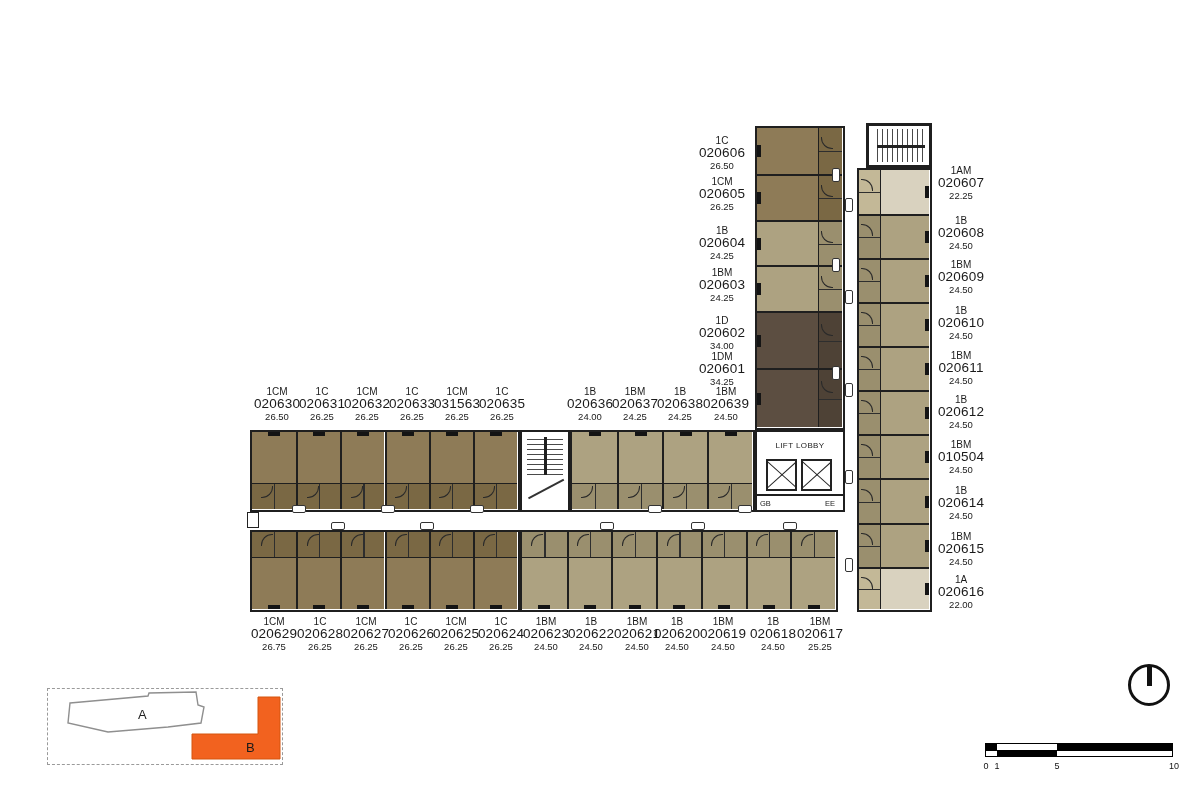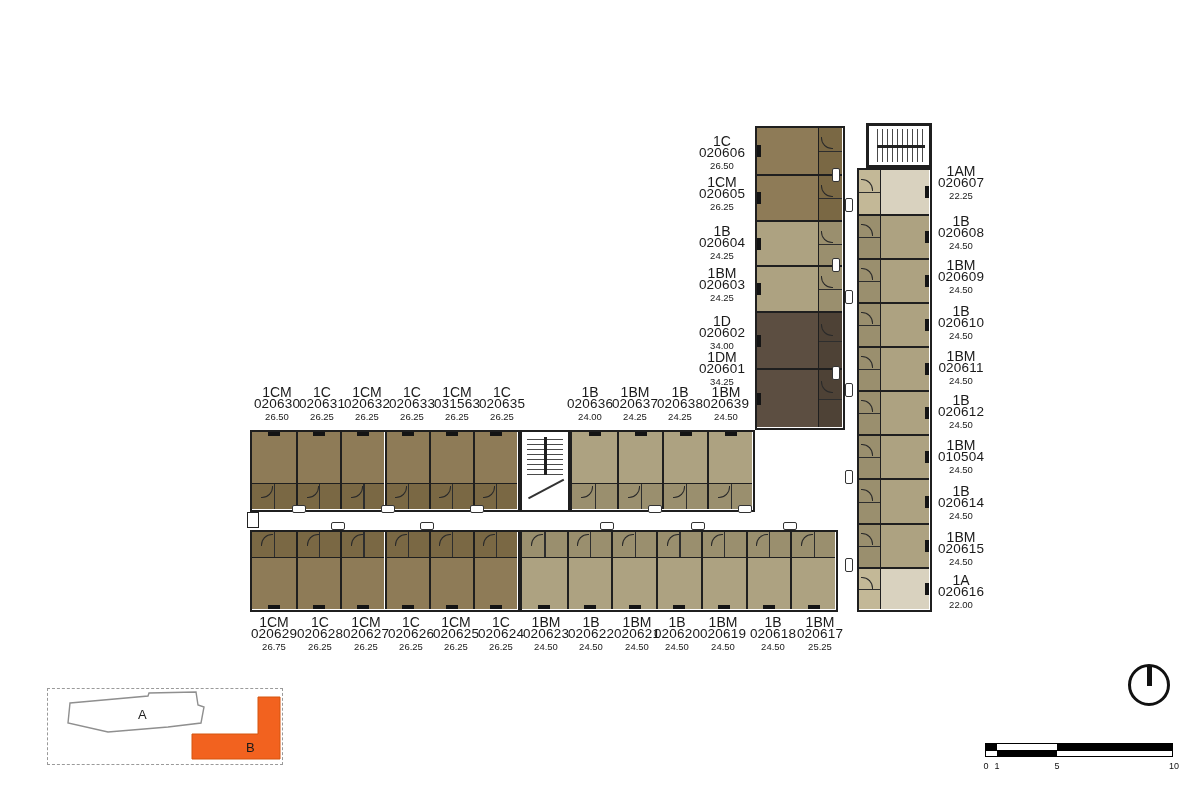--- a/index.html
+++ b/index.html
@@ -8,21 +8,21 @@
   #plan{position:absolute;left:0;top:0;width:100%;height:100%;}
   .blk{position:absolute;box-sizing:border-box;border:2.5px solid #1f1f1f;}
   .cell{position:absolute;box-sizing:border-box;}
   .pod{position:absolute;box-sizing:border-box;}
   .podline{position:absolute;background:#2e2e2e;}
   .arc{position:absolute;width:11px;height:11px;border-left:1.2px solid #2a2a2a;
        border-bottom:1.2px solid #2a2a2a;border-bottom-left-radius:11px;}
   .mark{position:absolute;background:#141414;}
   .vent{position:absolute;background:#fff;border:1.3px solid #333;border-radius:2px;box-sizing:border-box;}
   .ulabel{position:absolute;transform:translate(-50%,-50%);text-align:center;white-space:nowrap;}
-  .ut{font-size:14px;line-height:10px;}
+  .ut{font-size:10px;line-height:10px;}
   .un{font-size:13.5px;line-height:14px;letter-spacing:.2px;}
   .ua{font-size:9.5px;line-height:11px;}
   
   .stair{position:absolute;box-sizing:border-box;background:#fff;border:2.5px solid #1f1f1f;}
   .stair-tr{left:866px;top:123px;width:66px;height:45px;border-width:3px;}
   .stair-tr .treads{position:absolute;left:8px;right:4px;top:3px;bottom:3px;
      background:repeating-linear-gradient(90deg,#4a4a4a 0,#4a4a4a 1px,transparent 1px,transparent 5px);}
   .stair-tr .landing{position:absolute;left:8px;right:4px;top:48%;height:3px;background:#222;}
   .stair-mid{left:520px;top:430px;width:50px;height:82px;}
   .stair-mid .treads{position:absolute;left:5px;right:5px;top:5px;height:38px;
@@ -75,20 +75,28 @@
       <div class="treads"></div>
       <div class="rail"></div>
       <div class="diag"></div>
     </div>
 
     <div class="stair stair-tr">
       <div class="treads"></div>
       <div class="landing"></div>
     </div>
 
+    <div class="lobby">
+      <div class="lobby-label">LIFT LOBBY</div>
+      <div class="shaft s1"></div>
+      <div class="shaft s2"></div>
+      <div class="lobby-wall"></div>
+      <span class="gb">GB</span>
+      <span class="ee">EE</span>
+    </div>
 
     <div class="capbox"></div>
   <div class="blk" style="left: 250px; top: 430px; width: 270px; height: 82px;">
         <div class="cell" style="left: 0px; top: 0px; width: 44.1667px; height: 77px; background: rgb(142, 123, 87);">
           <div class="pod" style="left: 0px; right: 0px; bottom: 0px; height: 26px; background: rgb(122, 104, 68); border-top: 1.6px solid rgb(31, 31, 31);">
             <div class="podline" style="left: 50%; top: 0px; bottom: 0px; width: 1.2px;"></div>
             <div class="arc" style="left: 20%; top: 2px; transform: rotate(-90deg);"></div>
           </div>
           <div class="mark" style="left: 50%; margin-left: -6px; width: 12px; height: 4px; top: 0px;"></div>
         </div>

